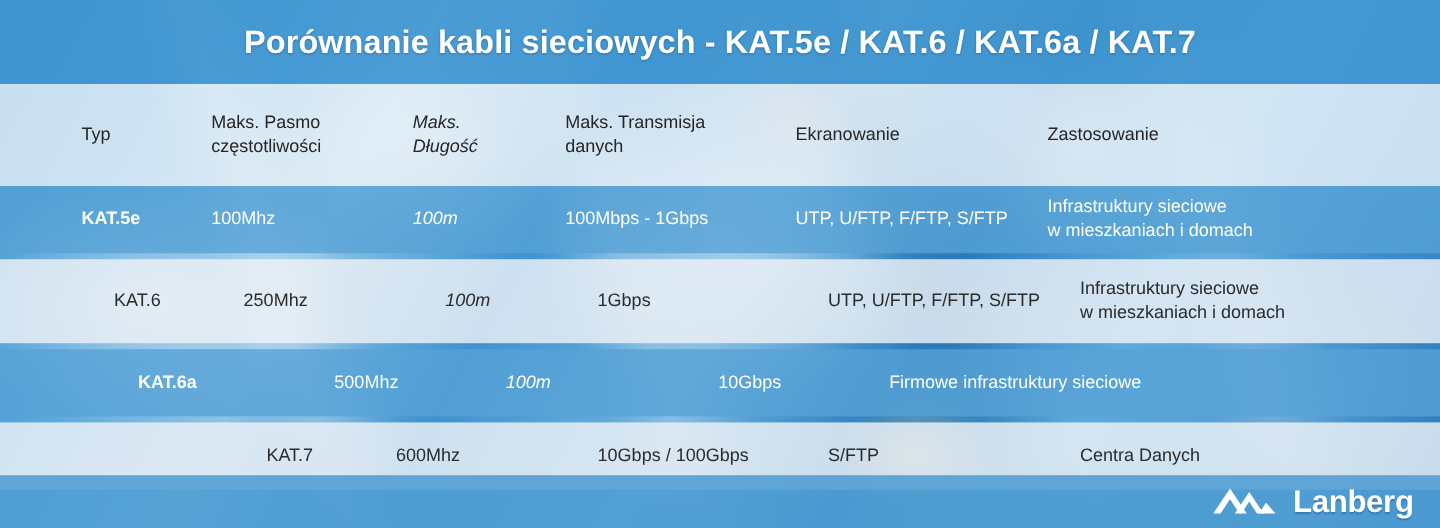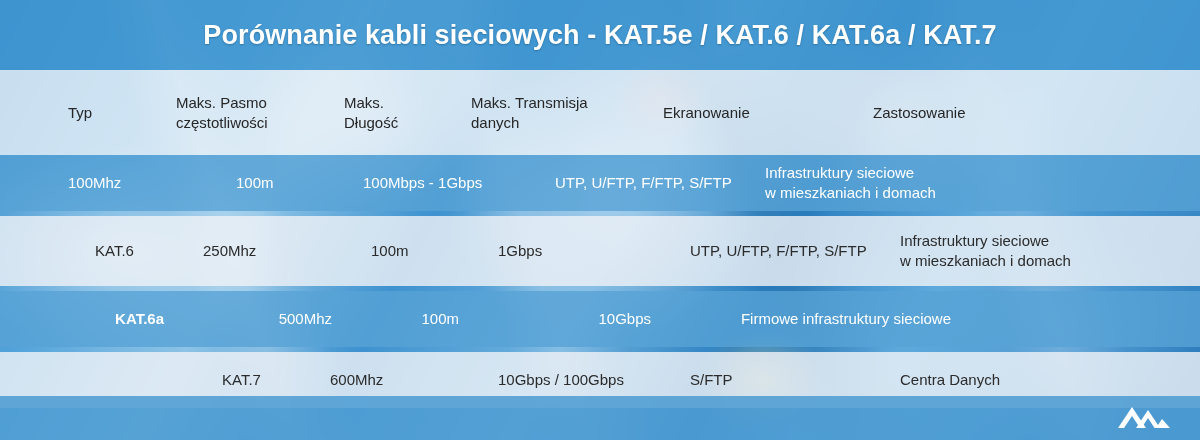--- a/index.html
+++ b/index.html
@@ -123,21 +123,21 @@
     color: #ffffff;
   }
   .cell.type {
     width: 108px;
     font-weight: normal;
   }
   .row.dark .cell.type {
     font-weight: bold;
   }
   .cell.band   { width: 168px; }
-  .cell.length { width: 127px; }
+  .cell.length { width: 127px; font-style: italic; }
   .cell.speed  { width: 192px; }
   .cell.shield { width: 210px; }
   .cell.use    { width: 300px; }
 
   .row.header .cell {
     color: #262626;
   }
 
   
   .footer {
@@ -196,20 +196,21 @@
       </div>
       <div class="cell speed">
         <div>Maks. Transmisja</div>
         <div>danych</div>
       </div>
       <div class="cell shield">Ekranowanie</div>
       <div class="cell use">Zastosowanie</div>
     </div>
 
     <div class="row dark r1">
+      <div class="cell type">KAT.5e</div>
       <div class="cell band">100Mhz</div>
       <div class="cell length">100m</div>
       <div class="cell speed">100Mbps - 1Gbps</div>
       <div class="cell shield">UTP, U/FTP, F/FTP, S/FTP</div>
       <div class="cell use">
         <div>Infrastruktury sieciowe</div>
         <div>w mieszkaniach i domach</div>
       </div>
     </div>
 
@@ -251,16 +252,17 @@
 
   <div class="footer">
     <div class="logo">
       <span class="logo-mark">
         <svg width="62" height="26" viewBox="0 0 62 26" aria-hidden="true">
           <path d="M2 25 L16 4 L30 25 L24 25 L16 13 L8 25 Z" fill="#ffffff"></path>
           <path d="M20 25 L32 7 L44 25 L38.5 25 L32 15 L25.5 25 Z" fill="#ffffff"></path>
           <path d="M40 25 L46 16 L54 25 Z" fill="#ffffff"></path>
         </svg>
       </span>
+      <span class="logo-word">Lanberg</span>
     </div>
   </div>
 
 </div>
 
 </body></html>

